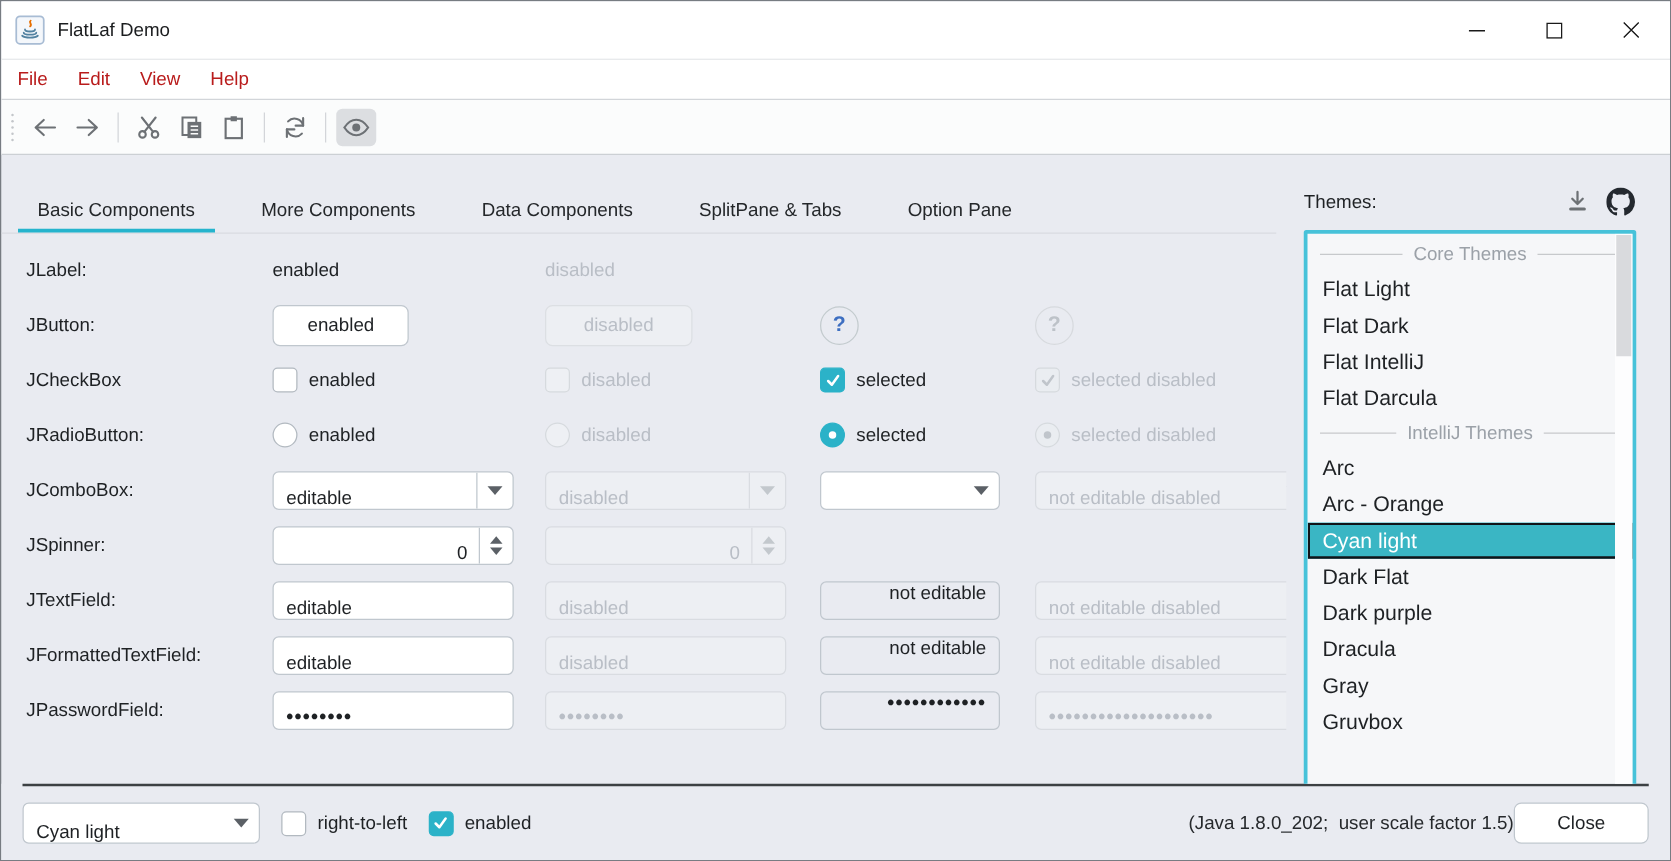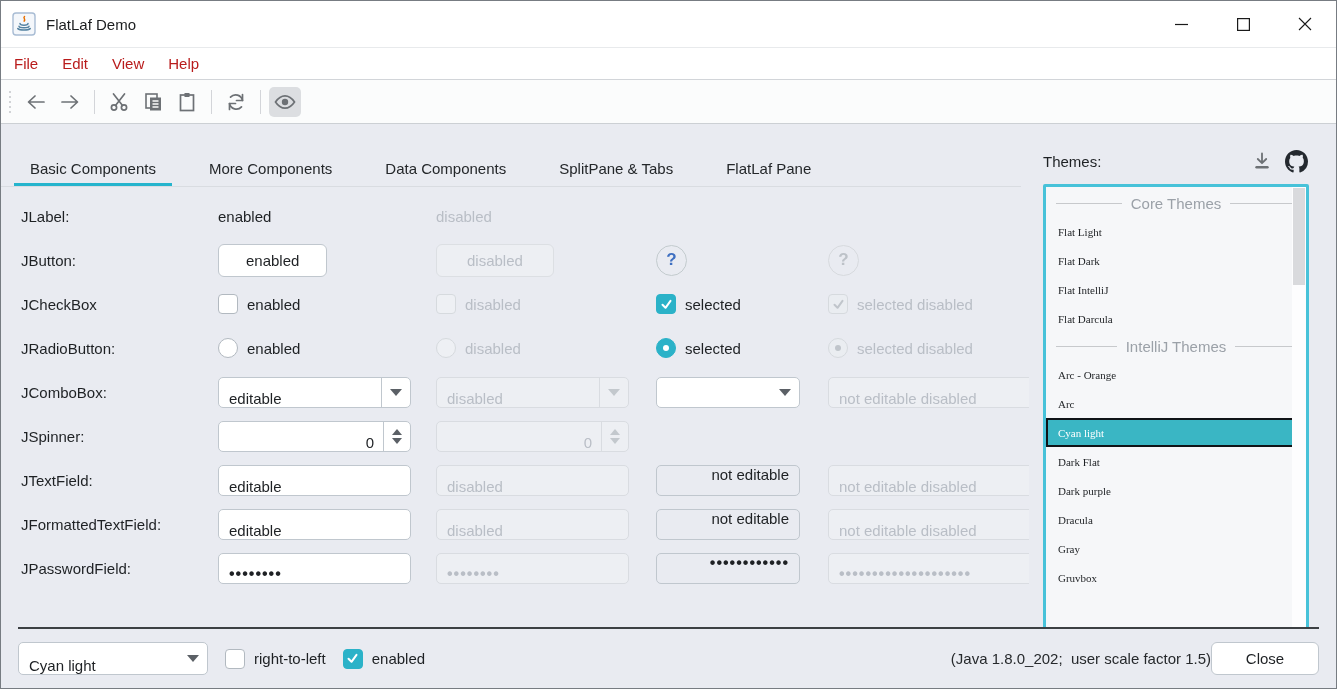--- a/index.html
+++ b/index.html
@@ -82,21 +82,21 @@
   .dis .arr-up{ border-bottom-color:#c3c8cd; } .dis .arr-dn{ border-top-color:#c3c8cd; }
   .pwd{ letter-spacing:1px; font-size:16px; font-weight:700; }
   
   .themes-panel{ width:307px; flex:0 0 auto; padding:24px 27px 0 14px; }
   .themes-header{ display:flex; align-items:center; height:26px; margin-bottom:10px; }
   .themes-title{ font-size:15px; color:#1e2124; }
   .th-spacer{ flex:1; }
   .th-icon{ width:26px; height:24px; display:flex; align-items:center; justify-content:center; margin-left:8px; }
   .themes-listbox{ position:relative; width:266px; height:519px; background:#f6f7f9; border:3px solid #47c2d9; border-radius:2px; overflow:hidden; }
   .themes-items{ padding-top:3px; }
-  .theme-item{ height:29px; display:flex; align-items:center; padding-left:12px; font-size:11px; color:#1e2124;font-family:Liberation Serif, serif; }
+  .theme-item{ height:29px; display:flex; align-items:center; padding-left:12px; font-size:17px; color:#1e2124; }
   .theme-item.selected{ background:#3ab6c4; color:#fff; box-shadow: inset 0 0 0 2px #101418; }
   .theme-header{ height:27px; display:flex; align-items:center; padding:0 10px; color:#9ba1a8; font-size:15px; }
   .theme-header .hline{ flex:1; height:1px; background:#c7c9cc; }
   .theme-header .htext{ padding:0 9px; white-space:nowrap; }
   .v-scrollbar{ position:absolute; top:0; right:0; width:14px; height:100%; background:#fdfdfe; }
   .v-thumb{ position:absolute; top:1px; right:1px; width:12px; height:97px; background:#d9dadd; }
   
   .bottombar{ height:61px; flex:0 0 auto; background:#e9ebf1; }
   .bb-sep{ height:2px; background:#3c4043; margin:0 17px; }
   .bb-controls{ height:59px; display:flex; align-items:center; padding:0 17px; }
@@ -198,21 +198,21 @@
   </div>
 
   <div class="main">
     <div class="content">
 
       <div class="tabs">
         <div class="tab selected">Basic Components</div>
         <div class="tab">More Components</div>
         <div class="tab">Data Components</div>
         <div class="tab">SplitPane &amp; Tabs</div>
-        <div class="tab">FlatLaf Pane</div>
+        <div class="tab">Option Pane</div>
       </div>
 
       <div class="rows">
 
         <div class="crow">
           <span class="rlabel">JLabel:</span>
           <span class="plain">enabled</span>
           <span class="plain dis">disabled</span>
           <span></span>
             <span></span>
@@ -414,22 +414,22 @@
             </div>
             <div class="theme-item">Flat Light</div>
             <div class="theme-item">Flat Dark</div>
             <div class="theme-item">Flat IntelliJ</div>
             <div class="theme-item">Flat Darcula</div>
             <div class="theme-header">
               <span class="hline"></span>
               <span class="htext">IntelliJ Themes</span>
               <span class="hline"></span>
             </div>
+            <div class="theme-item">Arc</div>
             <div class="theme-item">Arc - Orange</div>
-            <div class="theme-item">Arc</div>
             <div class="theme-item selected">Cyan light</div>
             <div class="theme-item">Dark Flat</div>
             <div class="theme-item">Dark purple</div>
             <div class="theme-item">Dracula</div>
             <div class="theme-item">Gray</div>
             <div class="theme-item">Gruvbox</div>
           </div>
         <div class="v-scrollbar">
           <div class="v-thumb"></div>
         </div>

